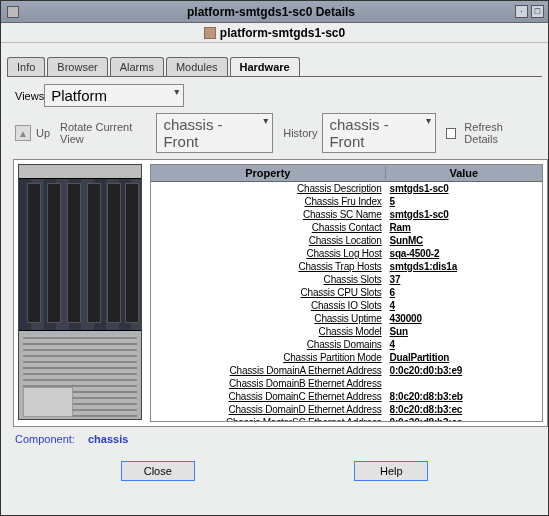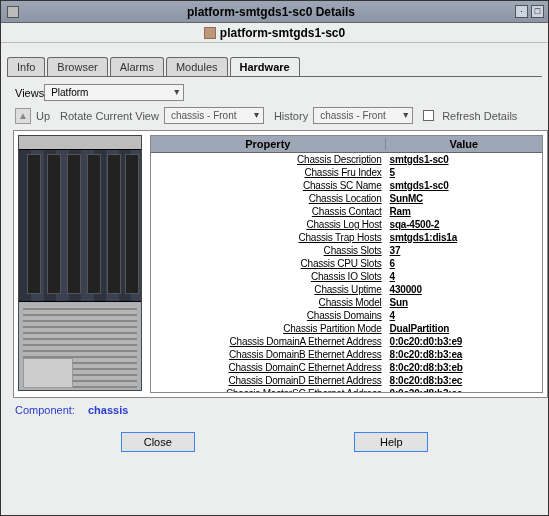--- a/index.html
+++ b/index.html
@@ -61,21 +61,21 @@
 
   .viewsrow {
     display:flex; align-items:center; gap:0;
     margin: 7px 14px 6px 14px;
   }
   .lbl { font-size: 11px; }
   .dropdown, .dropdown2 {
     border: 1px solid #888;
     background: #f3f3f3;
     padding: 2px 18px 2px 6px;
-    font-size: 10px;
+    font-size: 15px;
     position:relative;
     min-width: 140px;
     display:inline-block;
   }
   .dropdown::after, .dropdown2::after {
     content: "▾";
     position:absolute; right:4px; top:1px; color:#444; font-size:10px;
   }
 
   .toolbar {
@@ -248,28 +248,28 @@
         </div>
         <div class="trow">
           <div class="p">Chassis Fru Index</div>
           <div class="v">5</div>
         </div>
         <div class="trow">
           <div class="p">Chassis SC Name</div>
           <div class="v">smtgds1-sc0</div>
         </div>
         <div class="trow">
+          <div class="p">Chassis Contact</div>
+          <div class="v">Ram</div>
+        </div>
+        <div class="trow">
           <div class="p">Chassis Location</div>
           <div class="v">SunMC</div>
         </div>
         <div class="trow">
-          <div class="p">Chassis Contact</div>
-          <div class="v">Ram</div>
-        </div>
-        <div class="trow">
           <div class="p">Chassis Log Host</div>
           <div class="v">sqa-4500-2</div>
         </div>
         <div class="trow">
           <div class="p">Chassis Trap Hosts</div>
           <div class="v">smtgds1:dis1a</div>
         </div>
         <div class="trow">
           <div class="p">Chassis Slots</div>
           <div class="v">37</div>
@@ -297,21 +297,20 @@
         <div class="trow">
           <div class="p">Chassis Partition Mode</div>
           <div class="v">DualPartition</div>
         </div>
         <div class="trow">
           <div class="p">Chassis DomainA Ethernet Address</div>
           <div class="v">0:0c20:d0:b3:e9</div>
         </div>
         <div class="trow">
           <div class="p">Chassis DomainB Ethernet Address</div>
-          <div class="v">8:0c20:d8:b3:ea</div>
         </div>
         <div class="trow">
           <div class="p">Chassis DomainC Ethernet Address</div>
           <div class="v">8:0c20:d8:b3:eb</div>
         </div>
         <div class="trow">
           <div class="p">Chassis DomainD Ethernet Address</div>
           <div class="v">8:0c20:d8:b3:ec</div>
         </div>
         <div class="trow">

